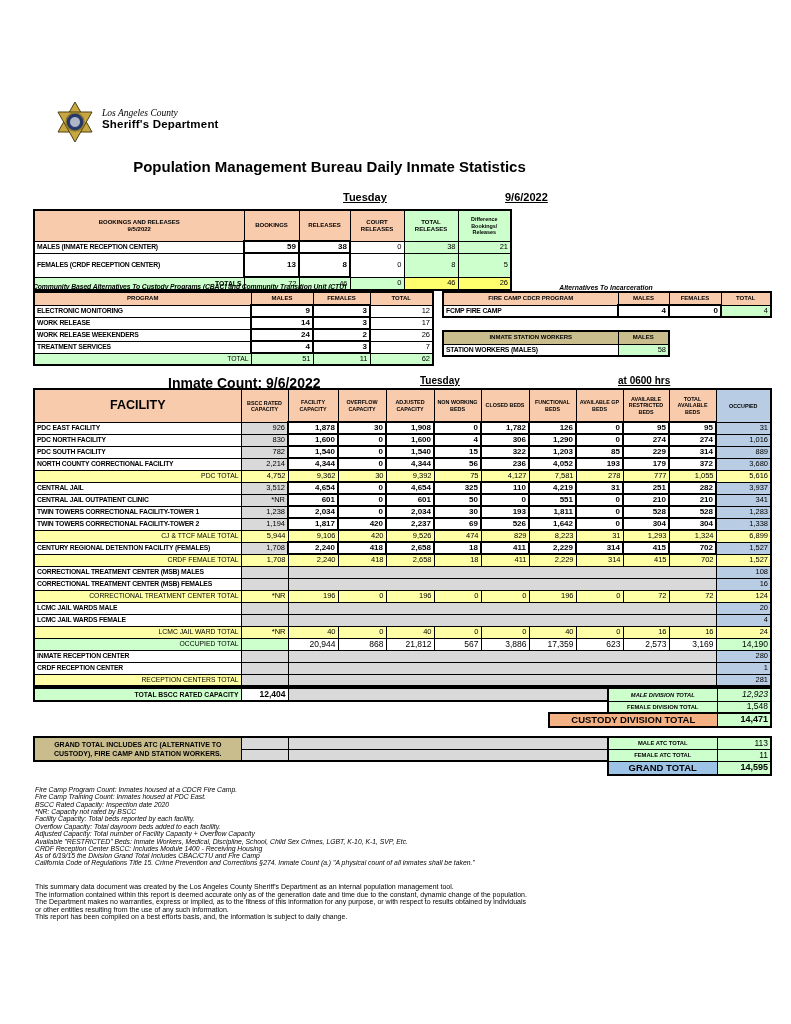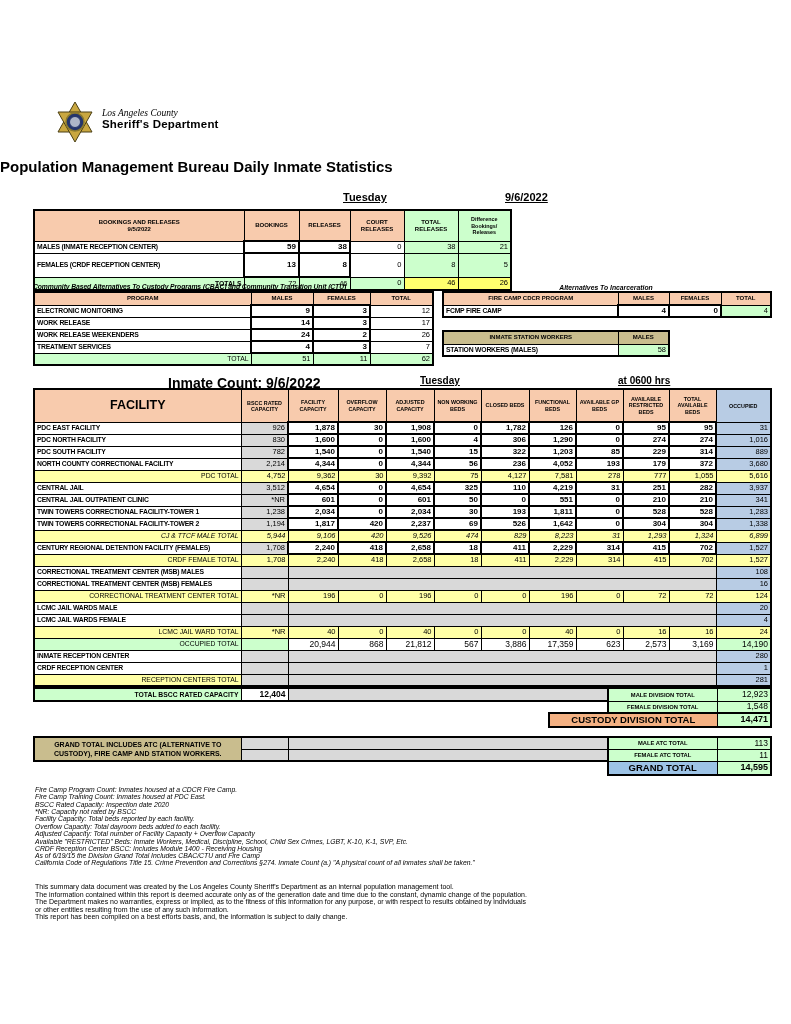--- a/index.html
+++ b/index.html
@@ -29,21 +29,21 @@
   .dlbl{text-align:center;font-weight:bold;font-size:5.8px}
   .big{font-size:8.5px}
   .clbl{text-align:center;font-weight:bold;font-size:9.5px}
   .gtl{text-align:center;font-weight:bold;font-size:9.5px}
   .gv{font-weight:bold;font-size:9px}
   .khc{text-align:center;font-weight:bold;font-size:7px;white-space:normal;line-height:1.3}
   
   #logo{left:55px;top:100px;display:flex;gap:7px;align-items:flex-start}
   #logo .county{font-family:"Liberation Serif",serif;font-style:italic;font-size:9.5px;margin-top:8px}
   #logo .dept{font-weight:bold;font-size:11.5px;letter-spacing:.2px}
-  #title{left:0;top:158px;width:659px;font-weight:bold;font-size:15px}
+  #title{left:0;top:158px;width:659px;text-align:center;font-weight:bold;font-size:15px}
   .ul{text-decoration:underline}.b{font-weight:bold}.it{font-style:italic}
   #day{left:343px;top:191px;font-size:11px}
   #date{left:505px;top:191px;font-size:11px}
   #cbac-title{left:33px;top:283px;font-size:6.8px;letter-spacing:-0.1px}
   #ati-title{left:442px;top:284px;width:328px;text-align:center;font-size:6.8px}
   #count-label{left:168px;top:375px;font-size:14px}
   #count-day{left:420px;top:375px;font-size:10px}
   #count-time{left:618px;top:375px;font-size:10px}
   
   #bookings{left:33px;top:209px;width:477px}
@@ -372,21 +372,21 @@
           <td class="num bx">420</td>
           <td class="num bx">2,237</td>
           <td class="num bx">69</td>
           <td class="num bx">526</td>
           <td class="num bx">1,642</td>
           <td class="num bx">0</td>
           <td class="num bx">304</td>
           <td class="num bx">304</td>
           <td class="num bl">1,338</td>
         </tr>
-        <tr style="height: 12px; font-style: italic;">
+        <tr style="height: 12px;">
           <td class="rlbl y">CJ &amp; TTCF MALE TOTAL</td>
           <td class="num y">5,944</td>
           <td class="num y">9,106</td>
           <td class="num y">420</td>
           <td class="num y">9,526</td>
           <td class="num y">474</td>
           <td class="num y">829</td>
           <td class="num y">8,223</td>
           <td class="num y">31</td>
           <td class="num y">1,293</td>
@@ -520,21 +520,21 @@
           <td class="gy"></td>
         </tr>
       </tbody>
     </table>
   <table id="division" class="tbl">
       <colgroup>
         <col style="width: 109px;">
         <col style="width: 54px;">
       </colgroup>
       <tbody>
-        <tr style="height: 13px;">
+        <tr style="height: 13px; font-style: italic;">
           <td class="dlbl g">MALE DIVISION TOTAL</td>
           <td class="num g big">12,923</td>
         </tr>
         <tr style="height: 12px;">
           <td class="dlbl g">FEMALE DIVISION TOTAL</td>
           <td class="num g big">1,548</td>
         </tr>
       </tbody>
     </table>
   <table id="custody" class="tbl">

